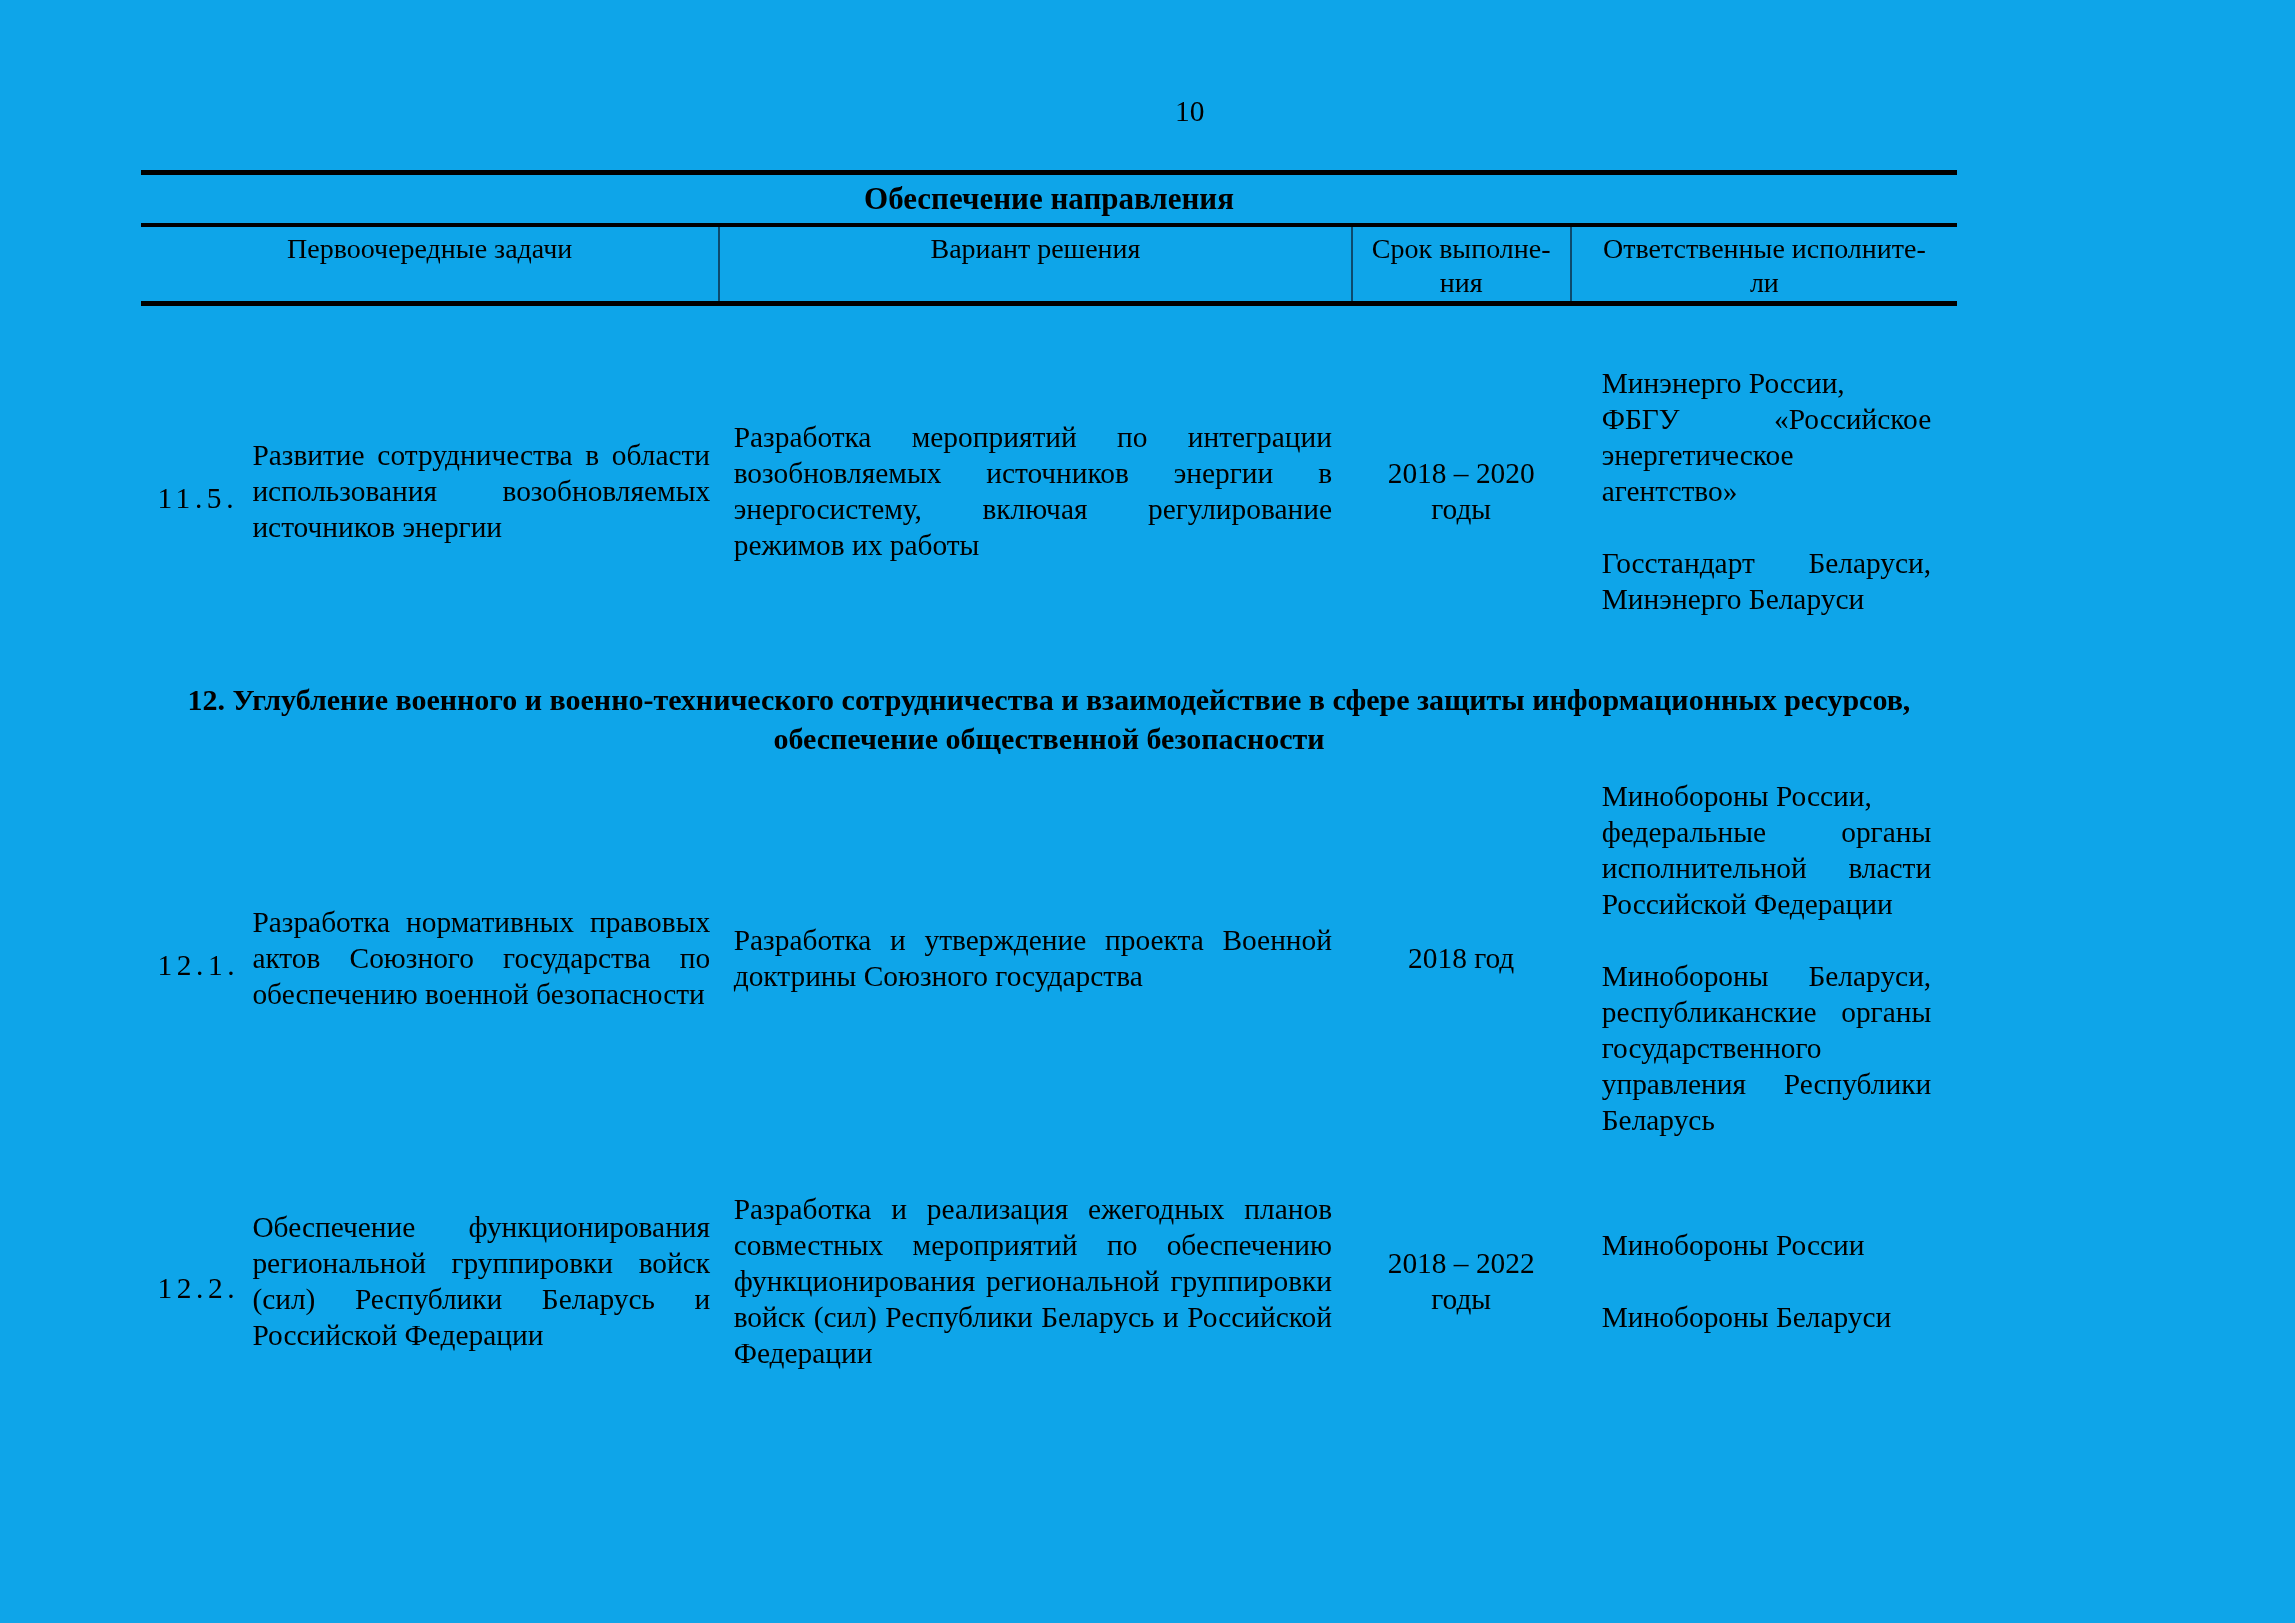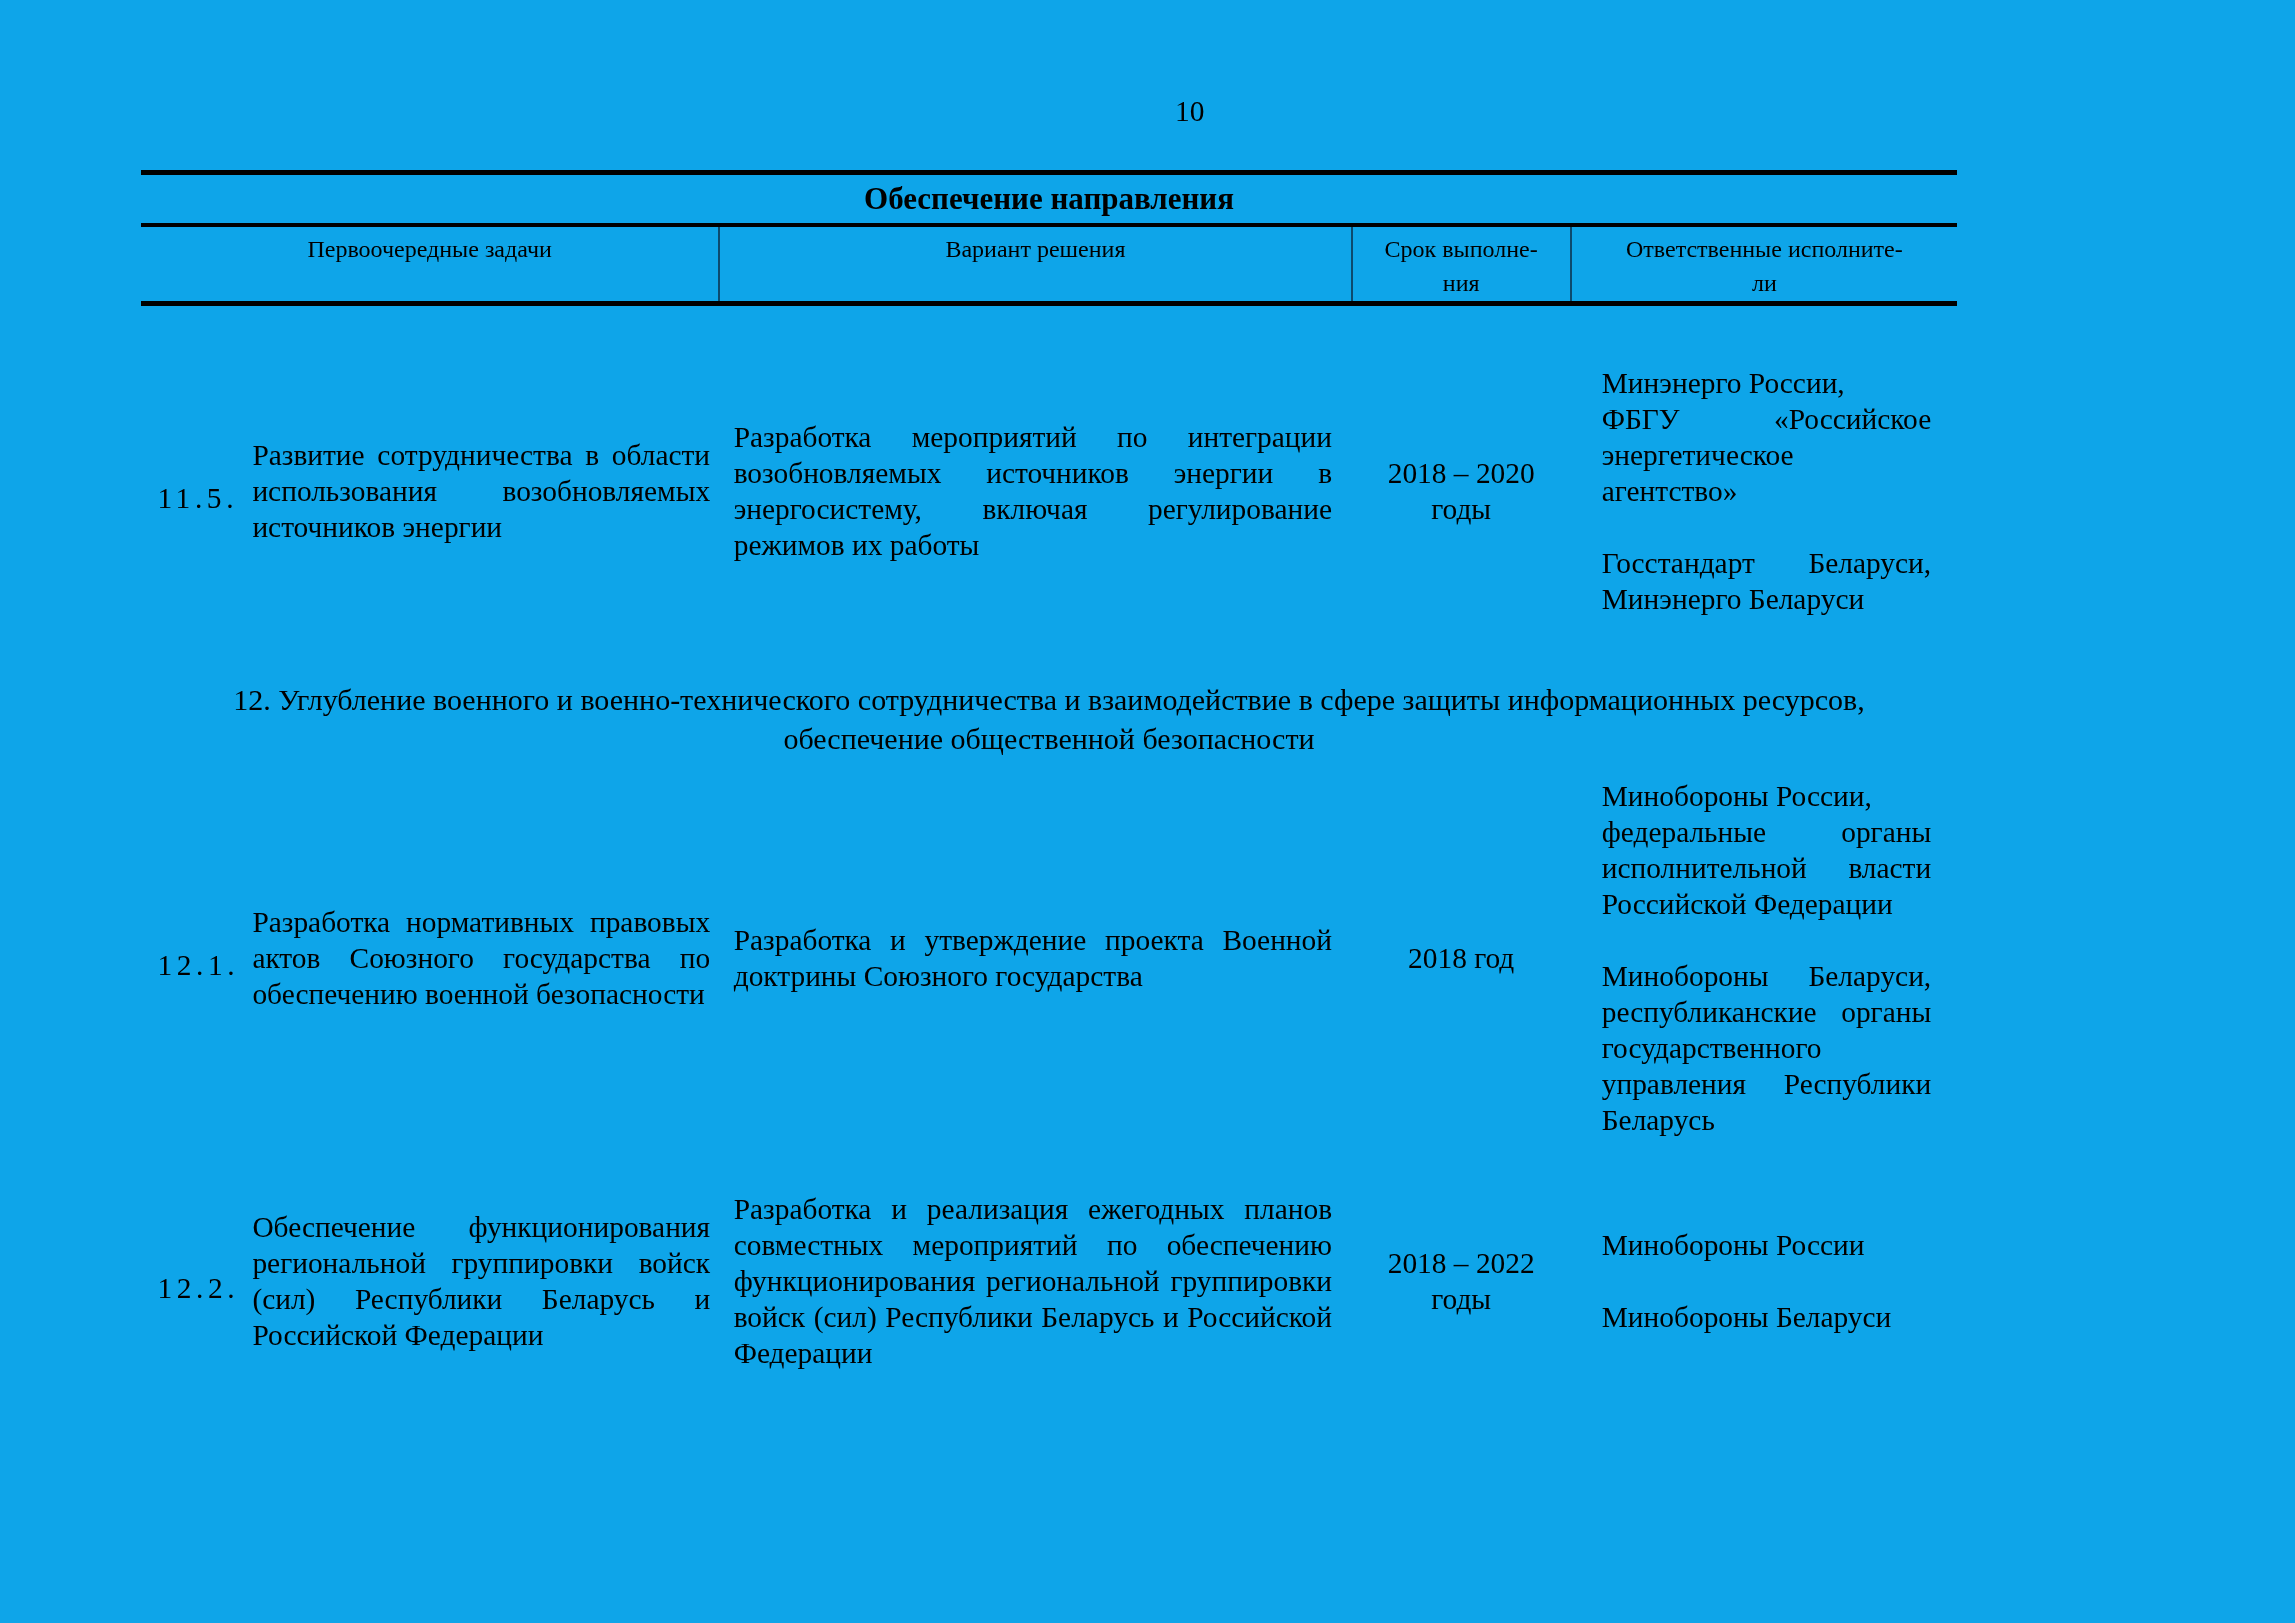--- a/index.html
+++ b/index.html
@@ -35,21 +35,21 @@
     font-weight: bold;
     font-size: 31px;
     text-align: center;
     vertical-align: middle;
     padding: 0;
   }
   tr.head-row th {
     border-bottom: 5.2px solid #000;
     height: 67px;
     font-weight: normal;
-    font-size: 24px;
+    font-size: 28px;
     line-height: 34px;
     text-align: center;
     vertical-align: top;
     padding-top: 5.2px;
     white-space: pre-line;
   }
   tr.head-row th + th { border-left: 2px solid #0c4a6e; }
   tbody td {
     vertical-align: middle;
     padding: 0;
@@ -83,21 +83,21 @@
     text-align: justify;
     padding: 0 9.8px 0 15px;
   }
   td.c-exec p {
     margin: 16px;
     white-space: pre-line;
   }
   td.c-exec p + p { margin-top: 36px; }
   td.section-cell {
     text-align: center;
-    font-weight: normal;
+    font-weight: bold;
     font-size: 30px;
     line-height: 39px;
     white-space: pre-line;
     vertical-align: middle;
   }
 </style>
 </head>
 <body>
 
 <div class="page">

